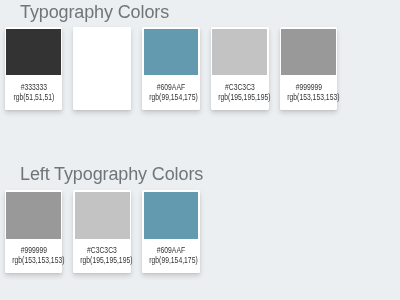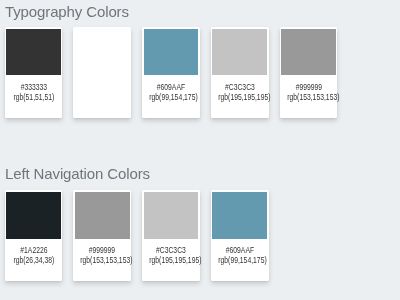--- a/index.html
+++ b/index.html
@@ -5,32 +5,32 @@
 <style>
   html,body{margin:0;padding:0;}
   body{
     width:400px;height:300px;overflow:hidden;
     background:#eceff1;
     font-family:"Liberation Sans",sans-serif;
   }
   .page{position:absolute;left:0;top:0;width:400px;height:300px;}
   .section{position:absolute;left:0;top:0;width:400px;}
   .section-title{
-    position:absolute;left:5px;top:0;
-    font-size:15px;line-height:16px;letter-spacing:-0.12px;color:#70757a;font-weight:400;
+    position:absolute;left:20px;top:0;
+    font-size:18px;line-height:16px;letter-spacing:-0.12px;color:#70757a;font-weight:400;
     white-space:nowrap;
   }
   .row{position:absolute;left:4.5px;top:0;width:420px;display:flex;}
   .card{
     width:57.8px;flex:0 0 57.8px;margin-right:10.98px;
     background:#fff;border-radius:1.5px;
     box-shadow:0 1px 2px rgba(0,0,0,0.06),0 3px 5px rgba(0,0,0,0.15);
   }
   .swatch{height:46.3px;margin:2.3px 1.5px 0 1.5px;}
-  .meta{padding-top:6.6px;padding-bottom:16px;text-align:center;}
+  .meta{padding-top:6.6px;padding-bottom:8px;text-align:center;}
   .hex,.rgb{
     font-size:9.1px;line-height:10.1px;color:#333333;white-space:nowrap;
     transform:scaleX(0.748);transform-origin:center center;
   }
 </style>
 </head>
 <body>
 
 <div class="page">
   <div class="section" id="sec0" style="top:3.5px;">
@@ -63,29 +63,22 @@
         <div class="card">
           <div class="swatch" style="background: rgb(153, 153, 153);"></div>
           <div class="meta">
             <div class="hex">#999999</div>
             <div class="rgb">rgb(153,153,153)</div>
           </div>
         </div>
       </div>
   </div>
   <div class="section" id="sec1" style="top:165.9px;">
-    <div class="section-title">Left Navigation Colors</div>
+    <div class="section-title">Left Typography Colors</div>
     <div class="row" id="row1" style="top:24.1px;">
-        <div class="card">
-          <div class="swatch" style="background: rgb(26, 34, 38);"></div>
-          <div class="meta">
-            <div class="hex">#1A2226</div>
-            <div class="rgb">rgb(26,34,38)</div>
-          </div>
-        </div>
         <div class="card">
           <div class="swatch" style="background: rgb(153, 153, 153);"></div>
           <div class="meta">
             <div class="hex">#999999</div>
             <div class="rgb">rgb(153,153,153)</div>
           </div>
         </div>
         <div class="card">
           <div class="swatch" style="background: rgb(195, 195, 195);"></div>
           <div class="meta">

